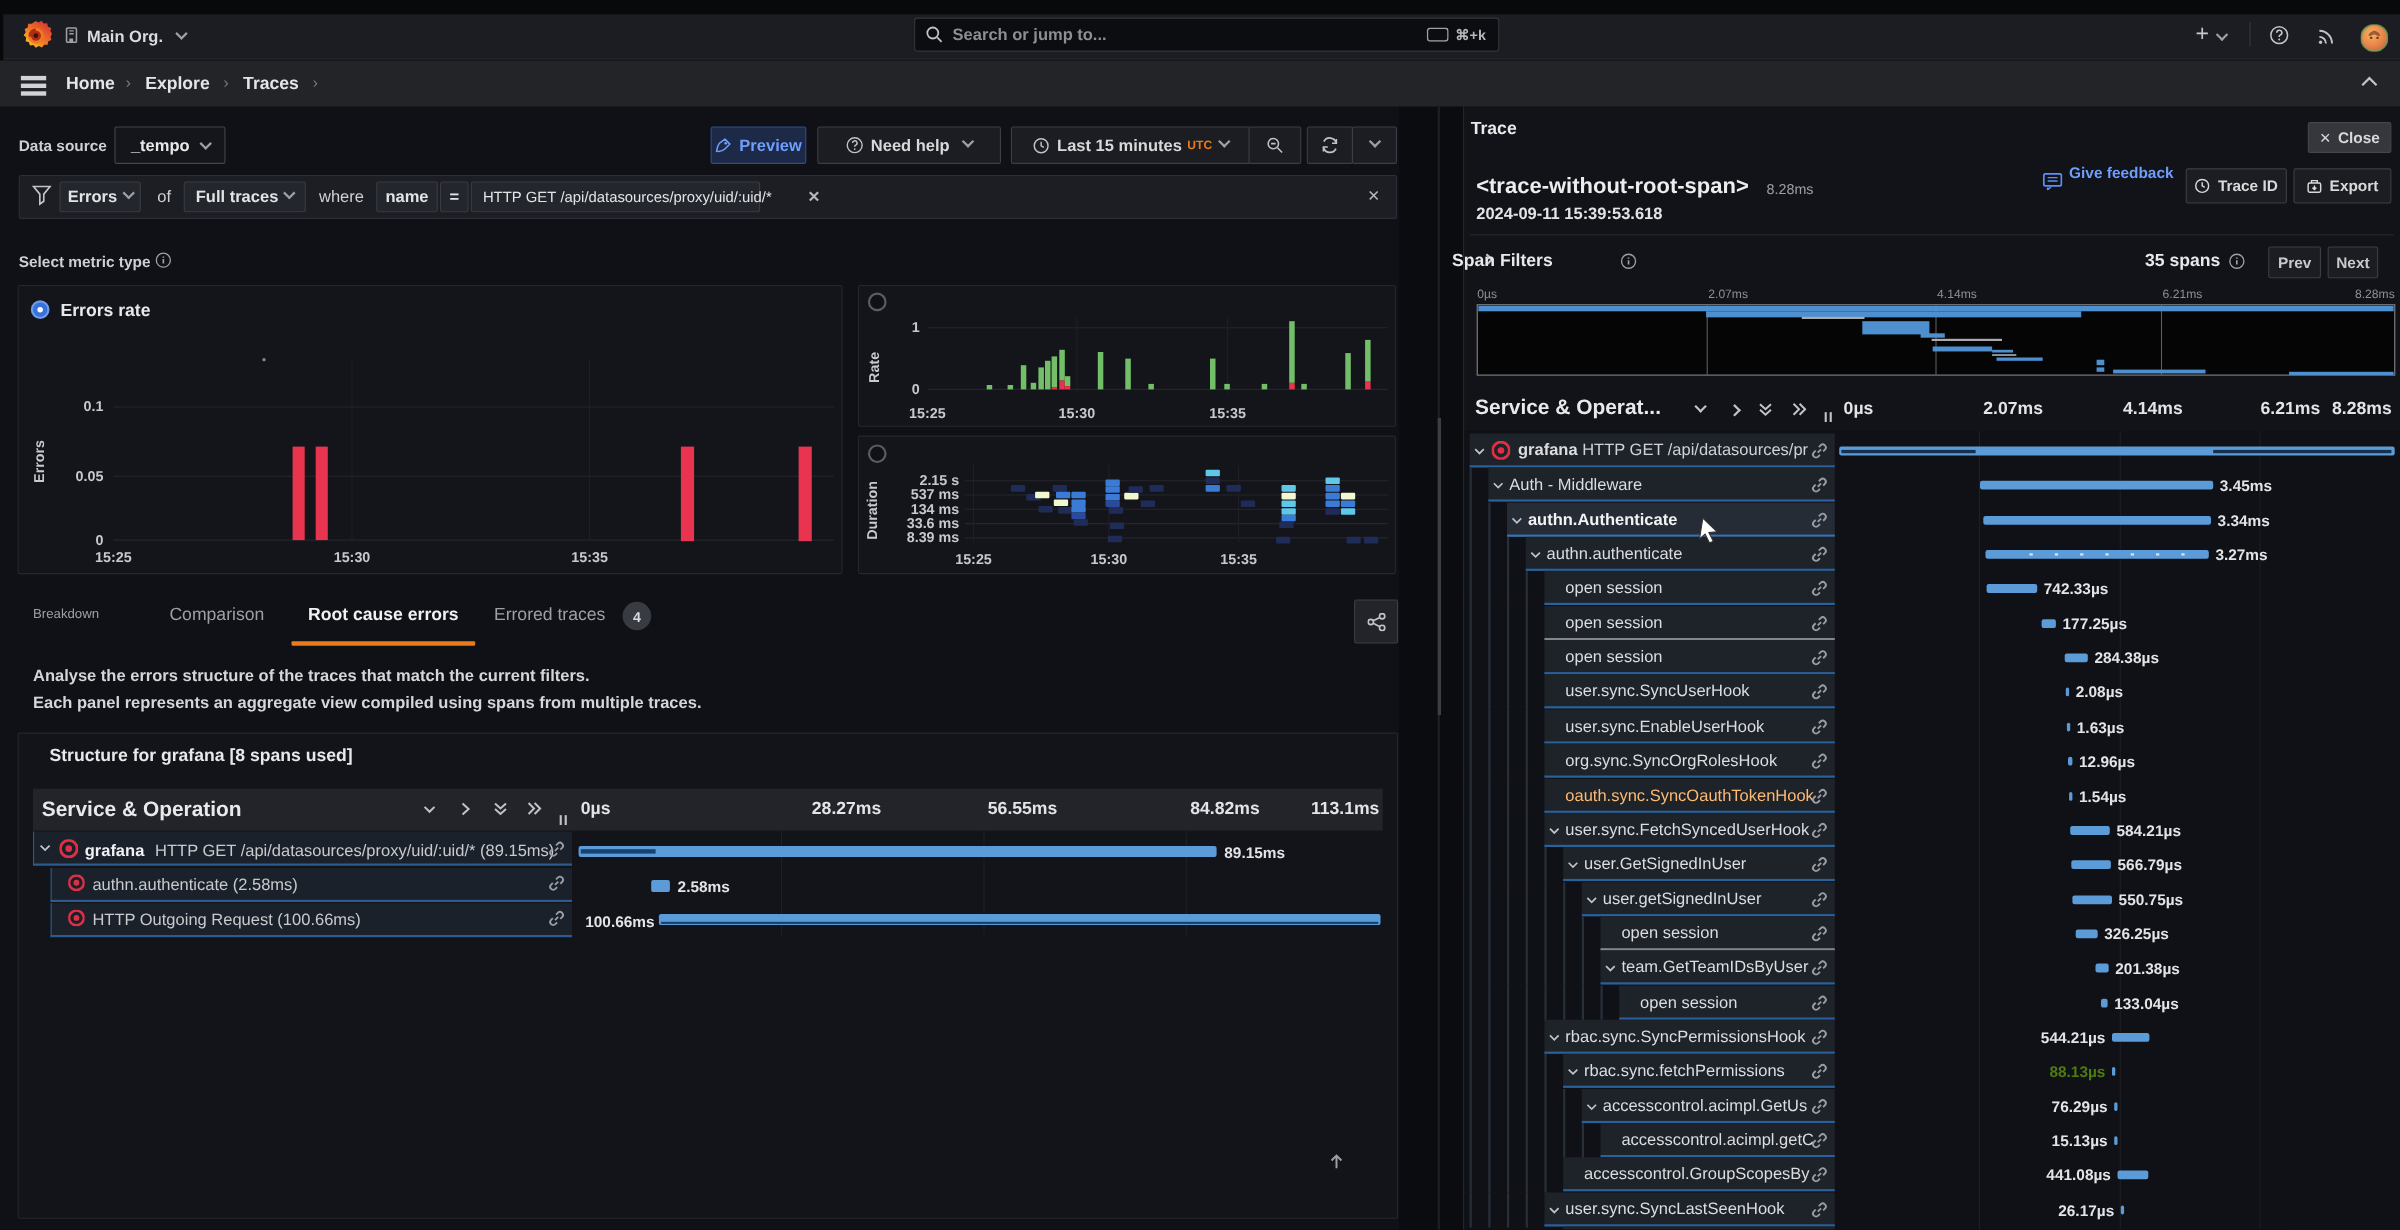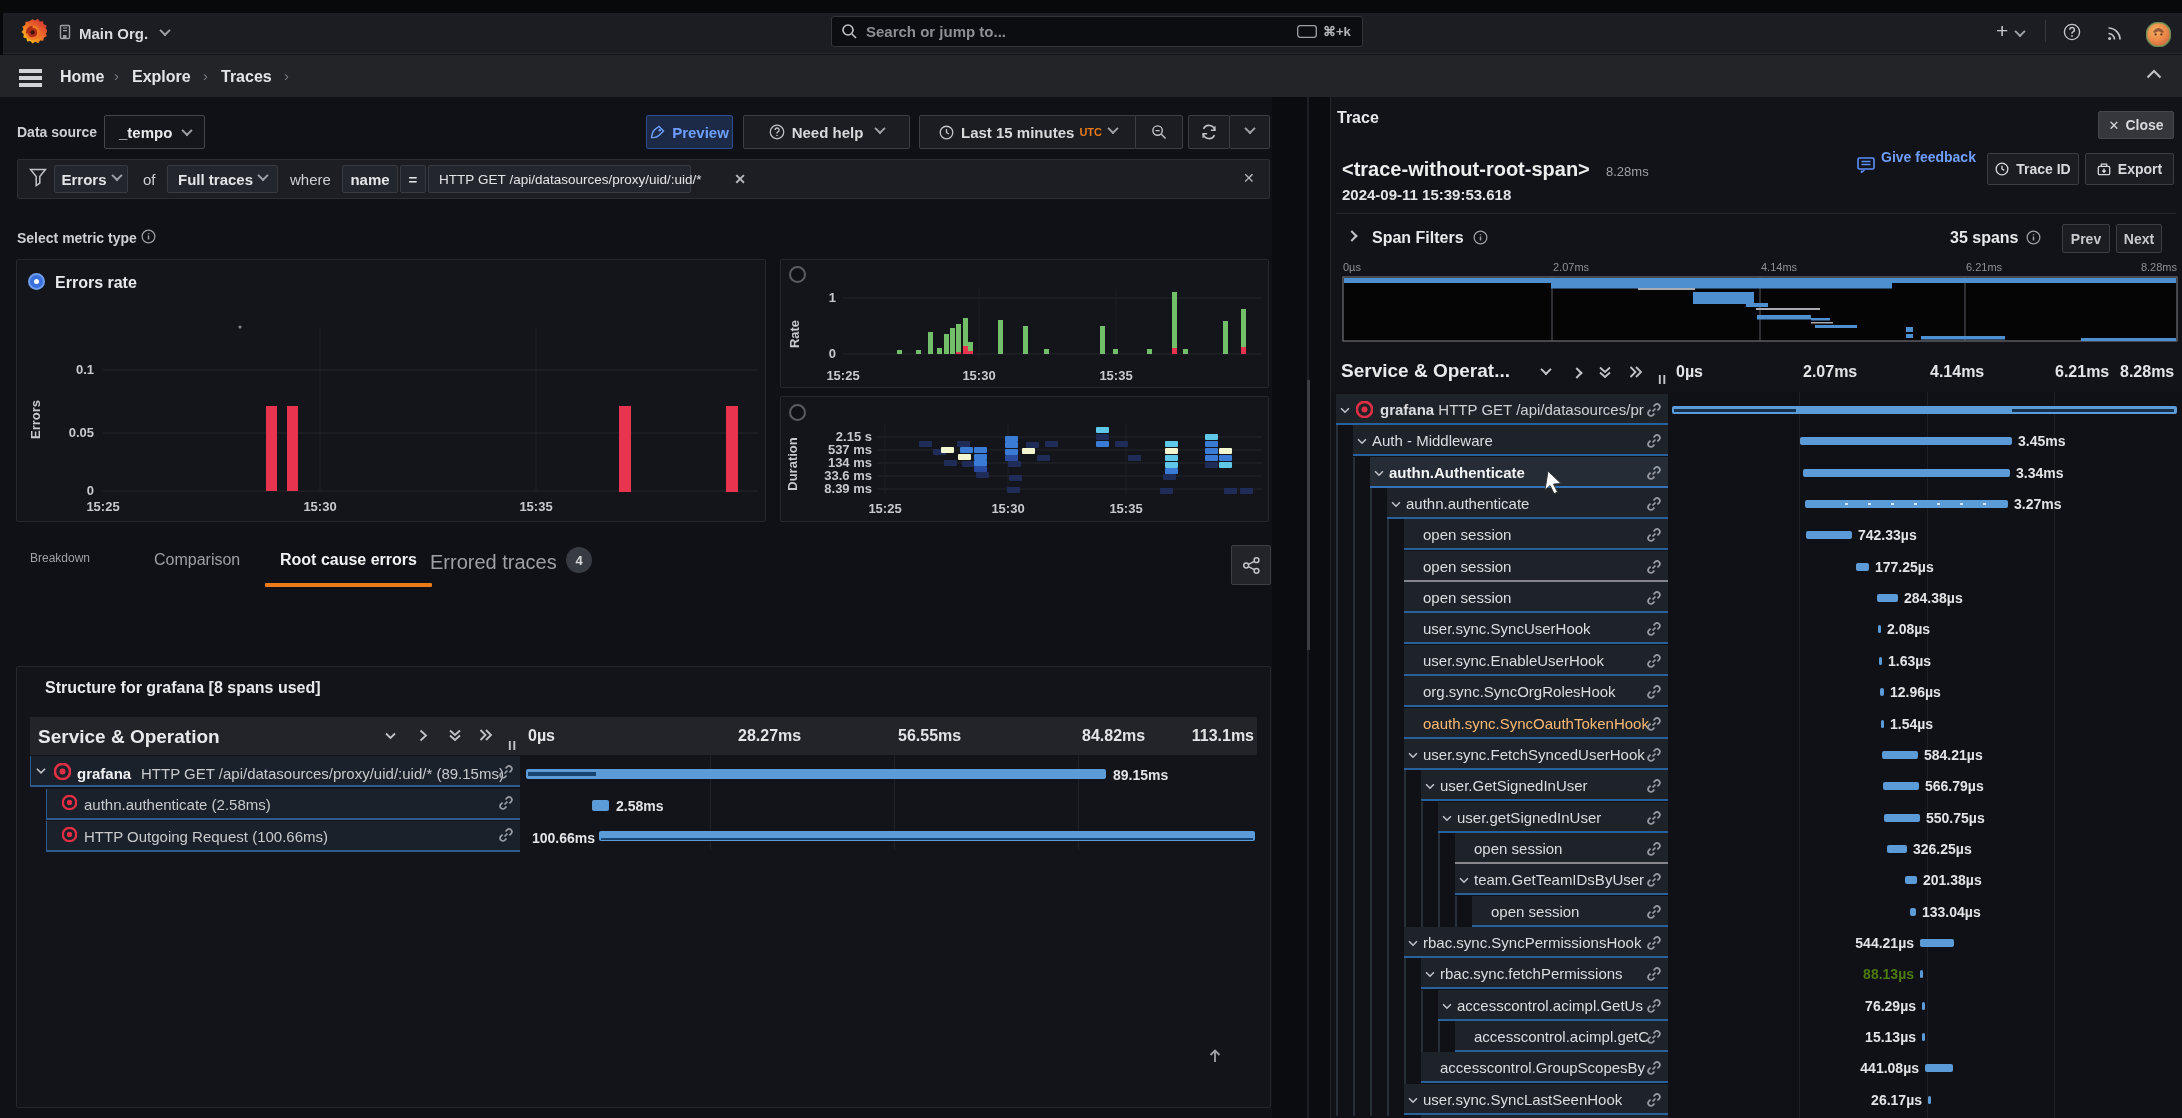--- a/index.html
+++ b/index.html
@@ -310,31 +310,32 @@
         <rect x="439" y="66" width="13" height="6" rx="1" fill="#5fc8e8"></rect>
         <rect x="444" y="92" width="13" height="6" rx="1" fill="#1f2c57"></rect>
         <rect x="460" y="92" width="13" height="6" rx="1" fill="#1f2c57"></rect>
       </g>
   </svg>
 
   <div class="abs" style="left:30px;top:551px;font-size:12px;color:#9da0a6;">Breakdown</div>
   <div class="abs" style="left:154px;top:551px;font-size:16px;color:#9da0a6;">Comparison</div>
   <div class="abs b" style="left:280px;top:551px;font-size:16px;color:#f0f1f2;">Root cause errors</div>
   <div class="abs" style="left:265px;top:583px;width:167px;height:4px;background:#eb7b18;border-radius:1px;"></div>
-  <div class="abs" style="left:430px;top:551px;font-size:20px;color:#9da0a6;">Errored traces</div>
+  <div class="abs" style="left:449px;top:551px;font-size:16px;color:#9da0a6;">Errored traces</div>
   <div class="abs" style="left:566px;top:547px;width:26px;height:26px;border-radius:50%;background:#393b42;color:#d8d9da;font-size:13px;font-weight:bold;display:flex;align-items:center;justify-content:center;">4</div>
   <div class="btn" style="left:1231px;top:545px;width:40px;height:40px;background:#22242a;">
     <svg width="17" height="17" viewBox="0 0 17 17" fill="none" stroke="#c2c3c7" stroke-width="1.5">
       <circle cx="13.5" cy="3.2" r="2.4"></circle>
         <circle cx="3.2" cy="8.5" r="2.4"></circle>
         <circle cx="13.5" cy="13.8" r="2.4"></circle>
       <path d="M5.4 7.4l6-3.1M5.4 9.6l6 3.1"></path>
     </svg>
   </div>
 
+  <div class="abs b" style="left:30px;top:602px;font-size:15px;color:#d5d6d8;line-height:25px;">Analyse the errors structure of the traces that match the current filters.<br>Each panel represents an aggregate view compiled using spans from multiple traces.</div>
 
   <div class="panel" style="left:16px;top:666px;width:1255px;height:442px;background:#12141a;"></div>
   <div class="abs b" style="left:45px;top:679px;font-size:16px;color:#e8e9ea;">Structure for grafana [8 spans used]</div>
   <div id="structtable">
       <div class="abs" style="left:30px;top:717px;width:1227px;height:38px;background:#22242a;"></div>
       <div class="abs b" style="left:38px;top:726px;font-size:19px;color:#e8e9ea;">Service &amp; Operation</div>
       <svg class="abs" style="left:385px;top:732px;" width="11" height="8" viewBox="0 0 11 8" fill="none" stroke="#c2c3c7" stroke-width="1.8">
         <path d="M1 1.5l4.5 4.5L10 1.5"></path>
       </svg>
       <svg class="abs" style="left:419px;top:729px;" width="9" height="13" viewBox="0 0 9 13" fill="none" stroke="#c2c3c7" stroke-width="1.8">
@@ -438,21 +439,21 @@
     <svg width="14" height="14" viewBox="0 0 16 16" fill="none" stroke="#d8d9da" stroke-width="1.5">
         <rect x="1.5" y="5" width="13" height="9.5" rx="1.5"></rect>
         <path d="M5 5V2.5h6V5M8 7.5v4M6 9.8l2 1.9 2-1.9"></path>
       </svg>
     <span class="b">Export</span>
   </div>
   <div class="abs b" style="left:1342px;top:186px;font-size:15px;color:#e3e4e6;">2024-09-11 15:39:53.618</div>
   <div class="abs" style="left:1336px;top:213px;width:840px;height:1px;background:#26282e;"></div>
 
   <span class="chev abs" style="left:1348px;top:232px;transform:rotate(-45deg);border-color:#c2c3c7;"></span>
-  <div class="abs b" style="left:1372px;top:229px;font-size:16px;color:#e8e9ea;">Span Filters</div>
+  <div class="abs b" style="left:1320px;top:229px;font-size:16px;color:#e8e9ea;">Span Filters</div>
   <svg class="abs" style="left:1473px;top:230px;" width="15" height="15" viewBox="0 0 16 16" fill="none" stroke="#9da0a6" stroke-width="1.3">
       <circle cx="8" cy="8" r="6.8"></circle>
       <path d="M8 7v4.2M8 4.4v1.2" stroke-width="1.6"></path>
     </svg>
   <div class="abs b" style="left:1950px;top:229px;font-size:16px;color:#e8e9ea;">35 spans</div>
   <svg class="abs" style="left:2026px;top:230px;" width="15" height="15" viewBox="0 0 16 16" fill="none" stroke="#9da0a6" stroke-width="1.3">
       <circle cx="8" cy="8" r="6.8"></circle>
       <path d="M8 7v4.2M8 4.4v1.2" stroke-width="1.6"></path>
     </svg>
   <div class="btn" style="left:2062px;top:224px;width:48px;height:29px;font-size:14px;">

